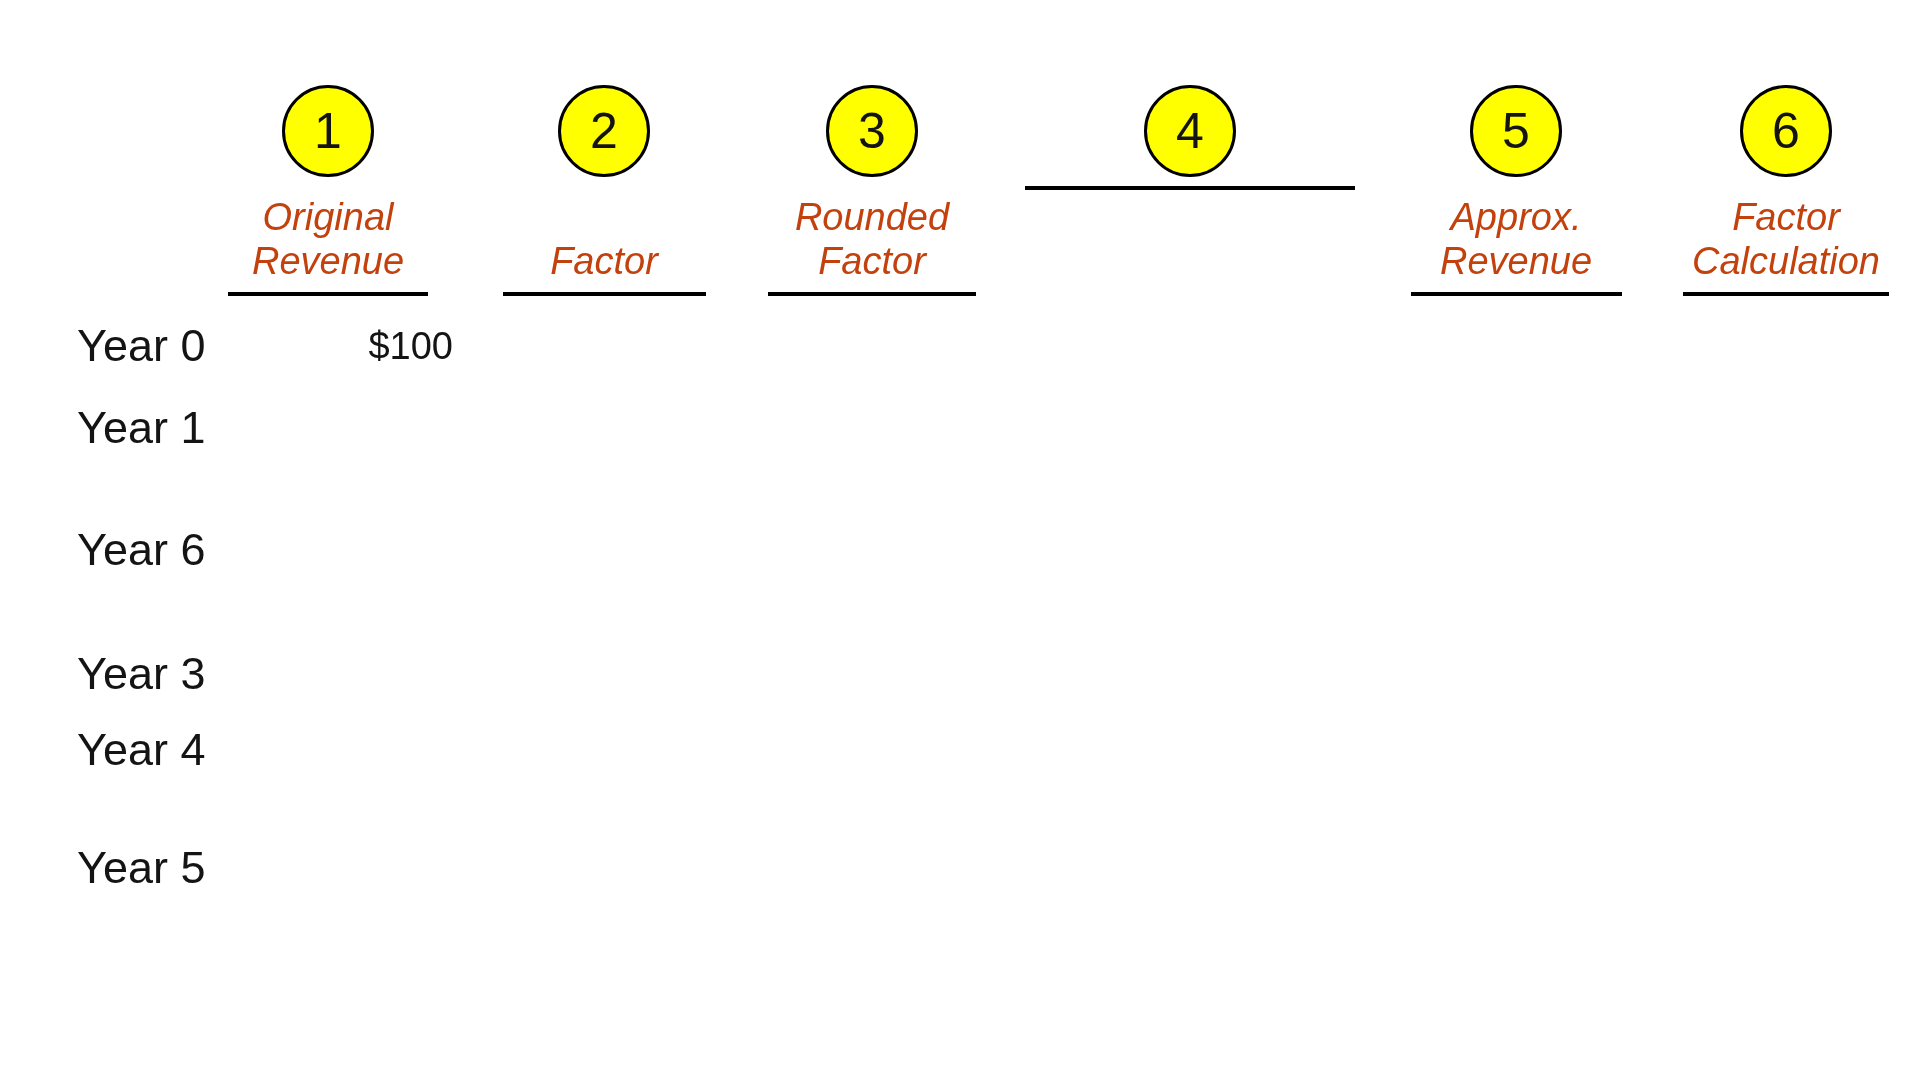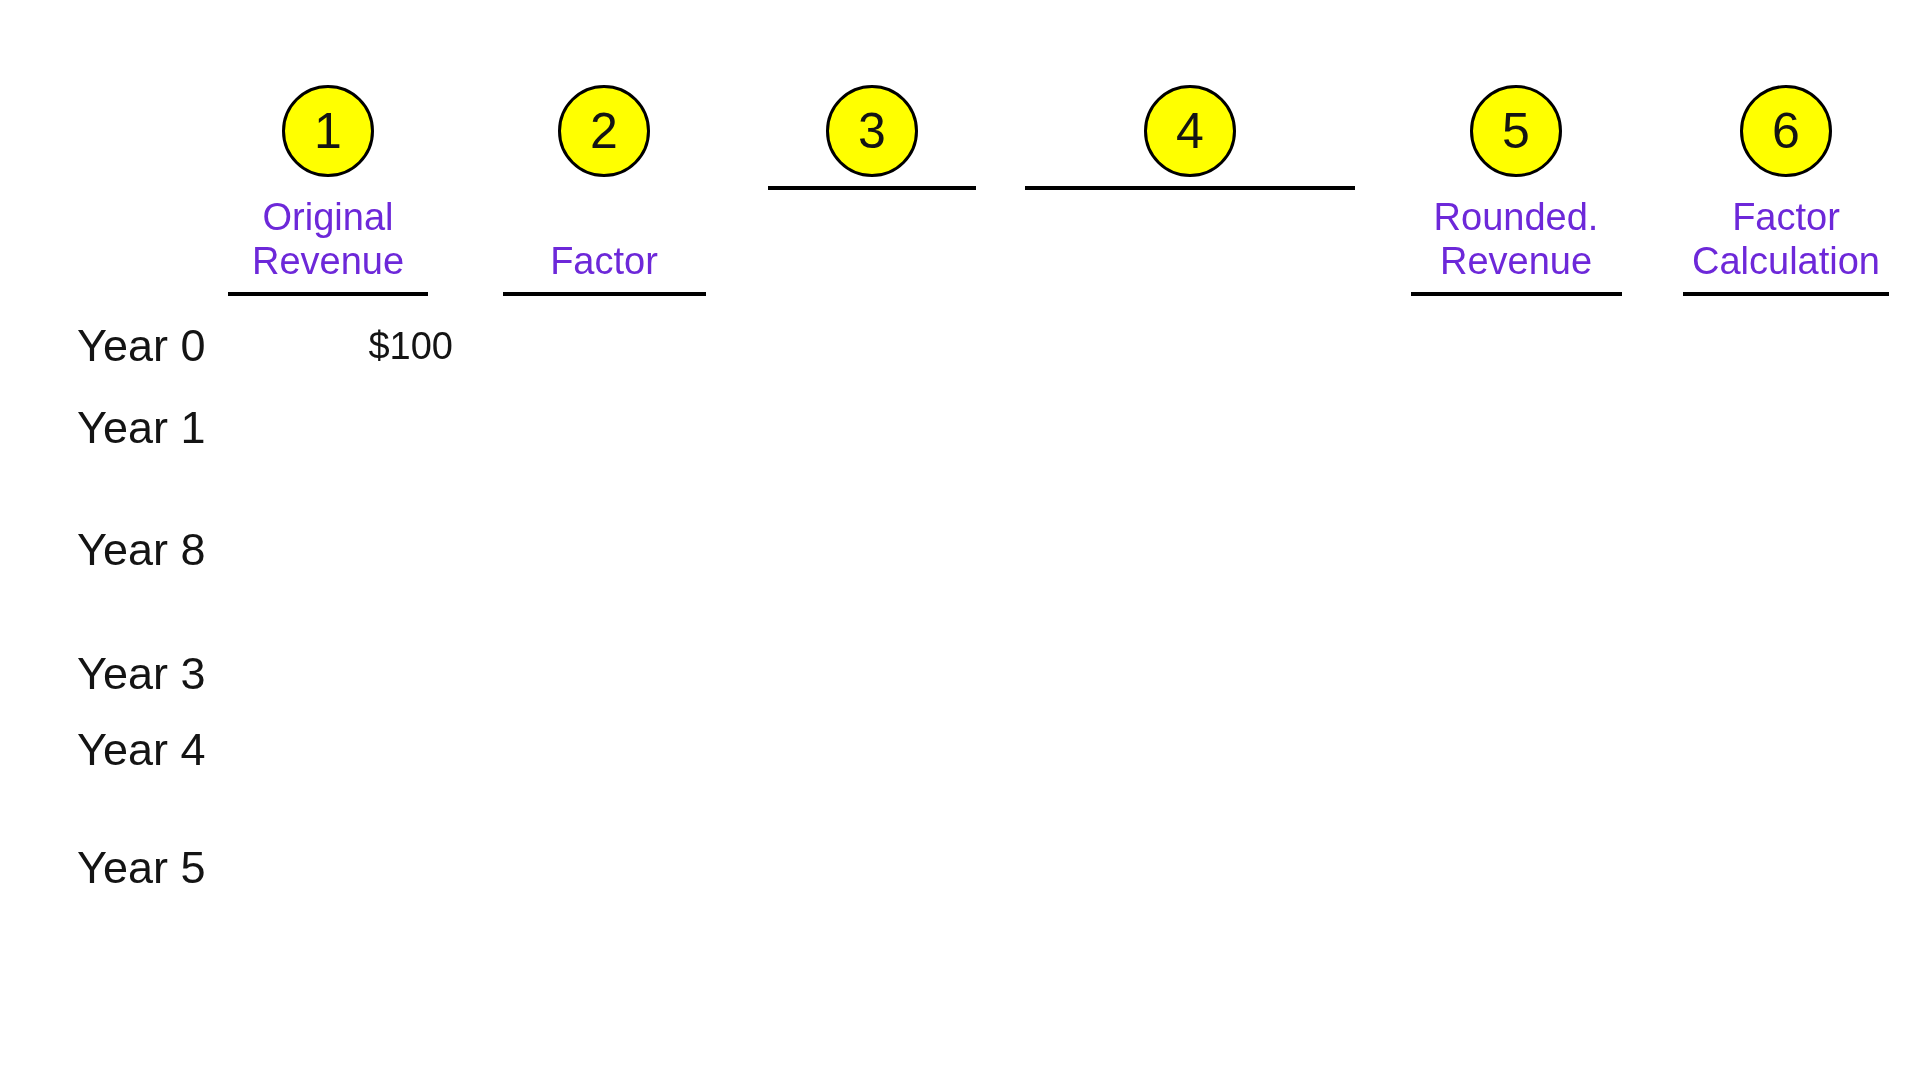--- a/index.html
+++ b/index.html
@@ -47,21 +47,22 @@
   .hdr {
     margin-top: 6px;
     height: 100px;
     width: 100%;
     display: flex;
     flex-direction: column;
     justify-content: flex-end;
     text-align: center;
     font-size: 38px;
     line-height: 44px;
-    color: #6d28d9;
+    color: #c2410c;
+    font-style: italic;
   }
   .rule {
     margin-top: 9px;
     height: 4px;
     background: #000000;
   }
   
   .rowlbl {
     position: absolute;
     left: 77px;
@@ -100,48 +101,49 @@
       <span>2</span>
     </div>
     <div class="hdr">Factor</div>
     <div class="rule" style="width:203px"></div>
   </div>
 
   <div class="col" style="left:747px">
     <div class="badge">
       <span>3</span>
     </div>
+    <div class="hdr">Rounded Factor</div>
     <div class="rule" style="width:208px"></div>
   </div>
 
   <div class="col wide" style="left:1020px">
     <div class="badge">
       <span>4</span>
     </div>
     <div class="rule" style="width:330px"></div>
   </div>
 
   <div class="col" style="left:1391px">
     <div class="badge">
       <span>5</span>
     </div>
-    <div class="hdr">Rounded. Revenue</div>
+    <div class="hdr">Approx. Revenue</div>
     <div class="rule" style="width:211px"></div>
   </div>
 
   <div class="col" style="left:1661px">
     <div class="badge">
       <span>6</span>
     </div>
     <div class="hdr">Factor Calculation</div>
     <div class="rule" style="width:206px"></div>
   </div>
 
   <div class="rowlbl" style="top:323px">Year 0</div>
   <div class="rowlbl" style="top:405px">Year 1</div>
-  <div class="rowlbl" style="top:527px">Year 8</div>
+  <div class="rowlbl" style="top:527px">Year 6</div>
   <div class="rowlbl" style="top:651px">Year 3</div>
   <div class="rowlbl" style="top:727px">Year 4</div>
   <div class="rowlbl" style="top:845px">Year 5</div>
 
   <div class="cellval">$100</div>
 
 </div>
 
 </body></html>

